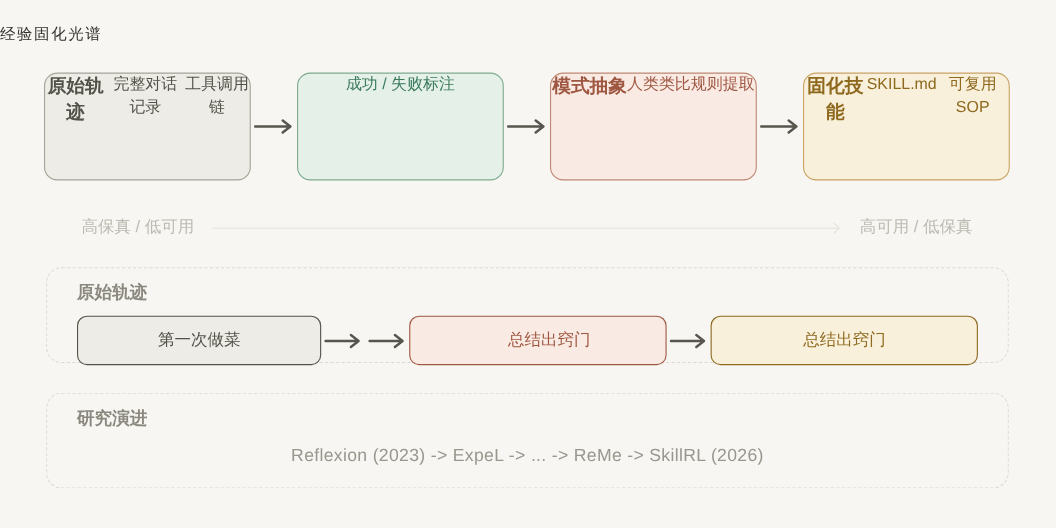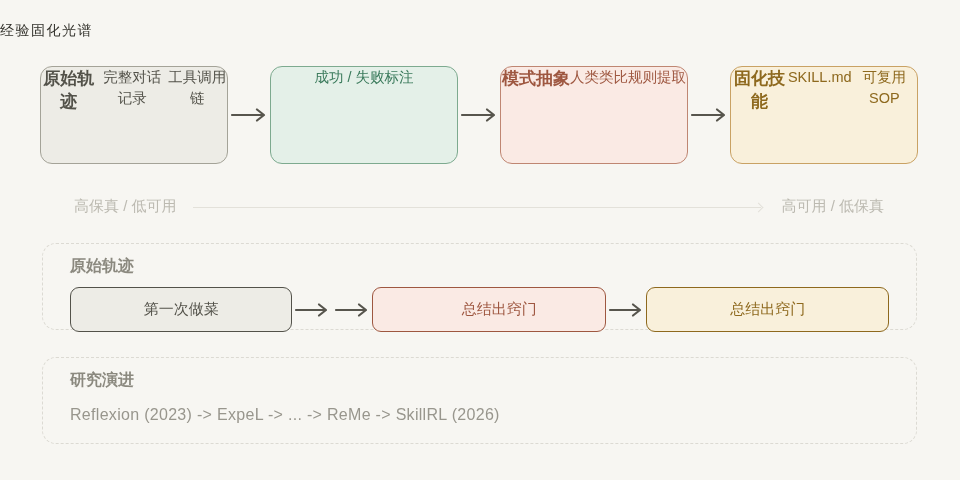--- a/index.html
+++ b/index.html
@@ -72,21 +72,21 @@
 
   .chip-row { display:flex; align-items:center; margin-top:10px; }
   .chip {
     height:45px; border-radius:9px; border:1.5px solid;
     display:flex; align-items:center; justify-content:center;
     font-size:15px;
   }
   .chip-1 { flex:1.62; } .chip-2 { flex:1.9; } .chip-3 { flex:1.56;padding-left:20px; } .chip-4 { flex:1.77; }
 
   .timeline {
-    margin-top:15px; text-align:left; font-size:16px;
+    margin-top:15px; text-align:center; font-size:16px;
     color:var(--timeline-color); letter-spacing:.3px;
   }
 </style>
 </head>
 <body>
 
 <div class="page">
 
   <div class="title">经验固化光谱</div>
 

